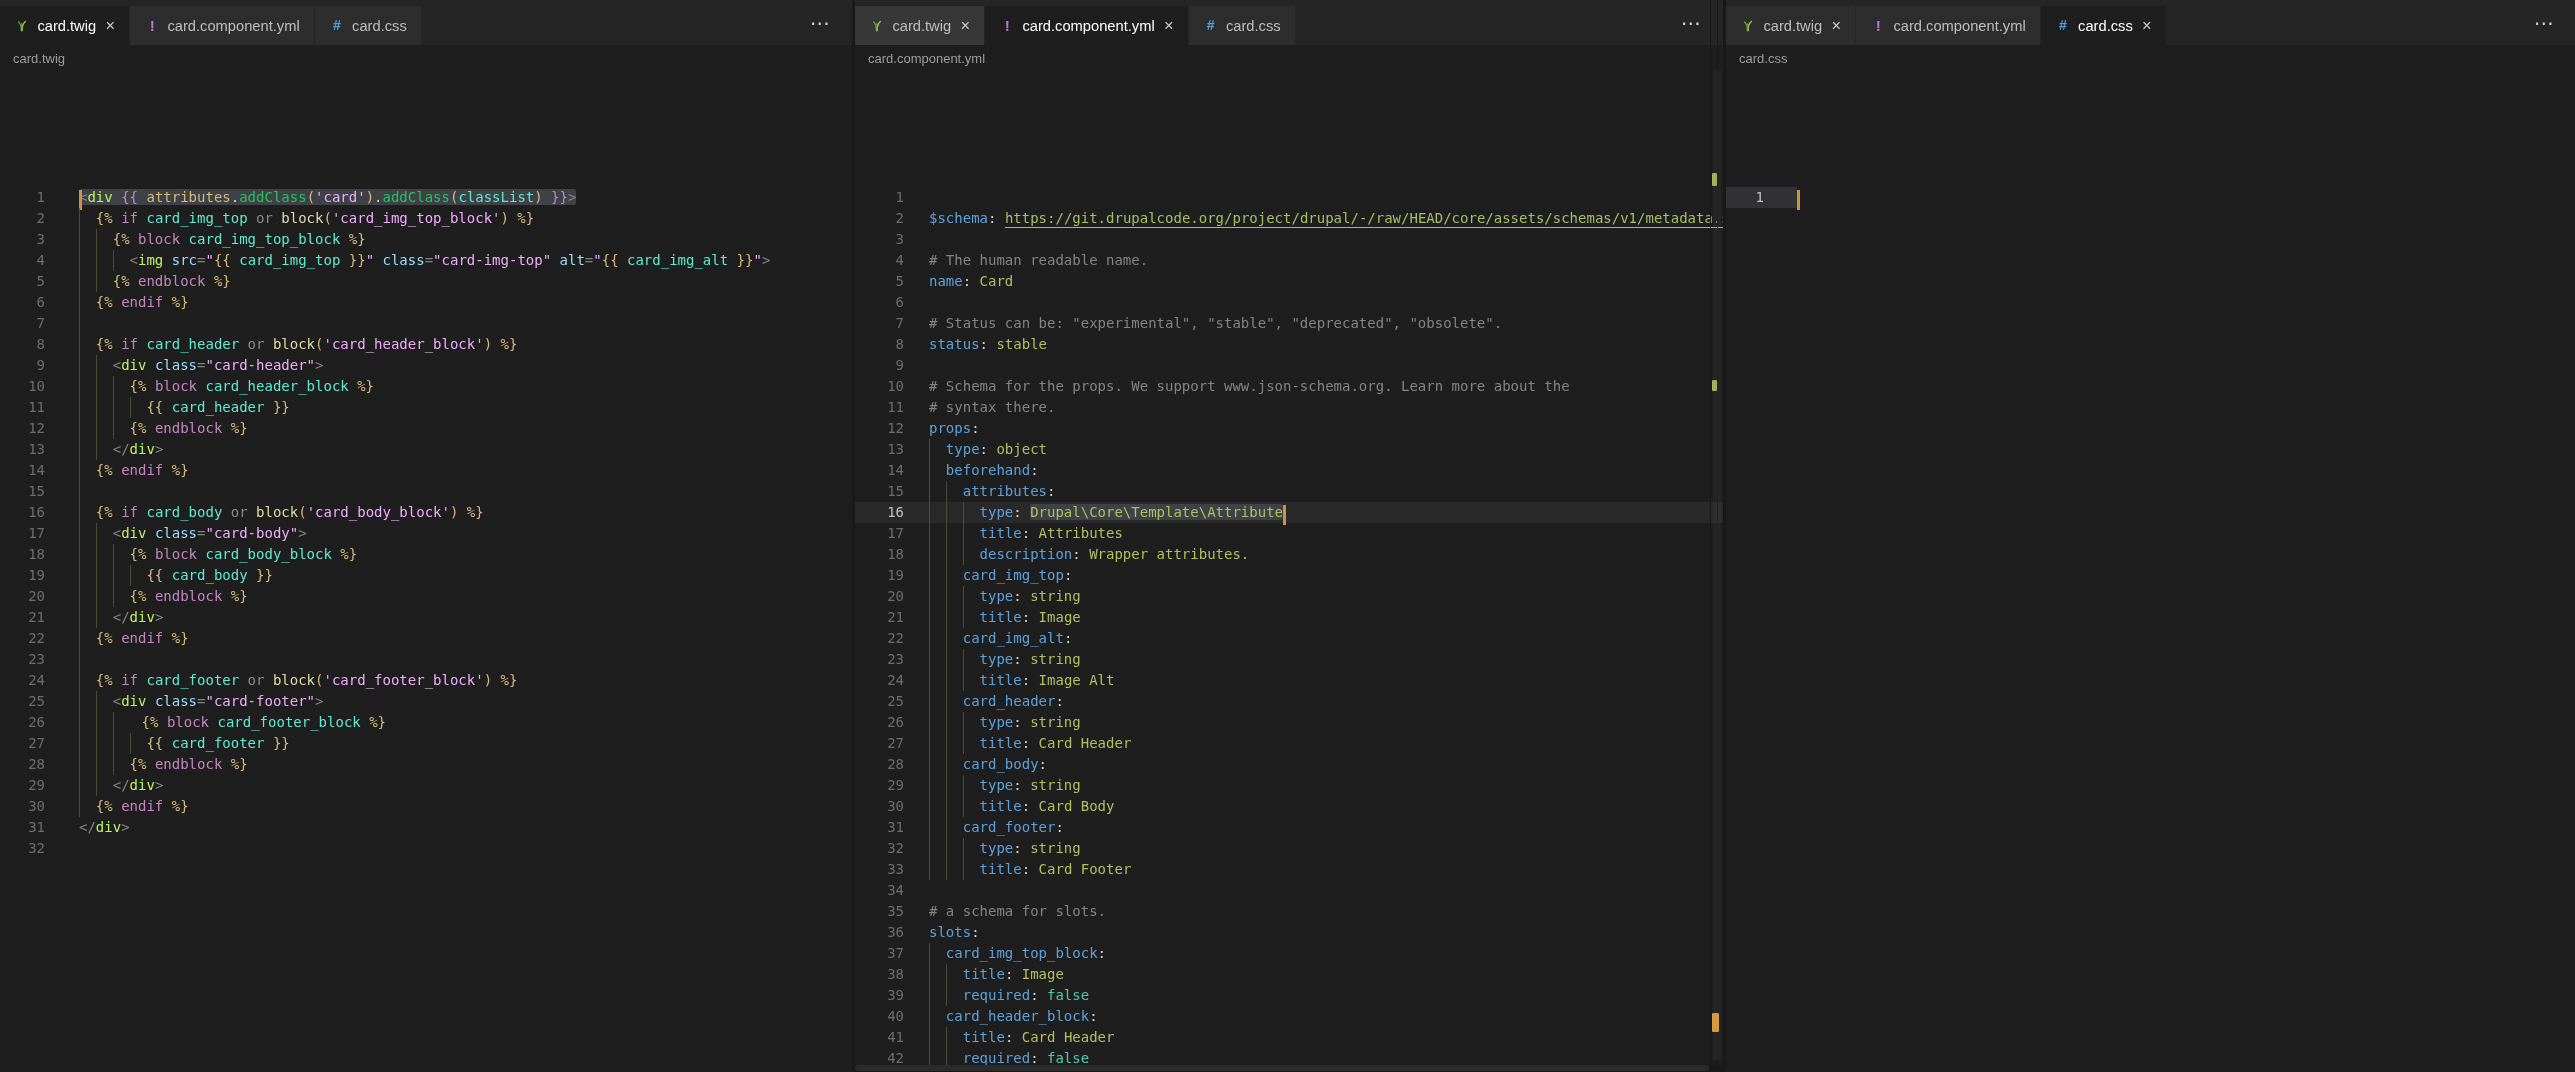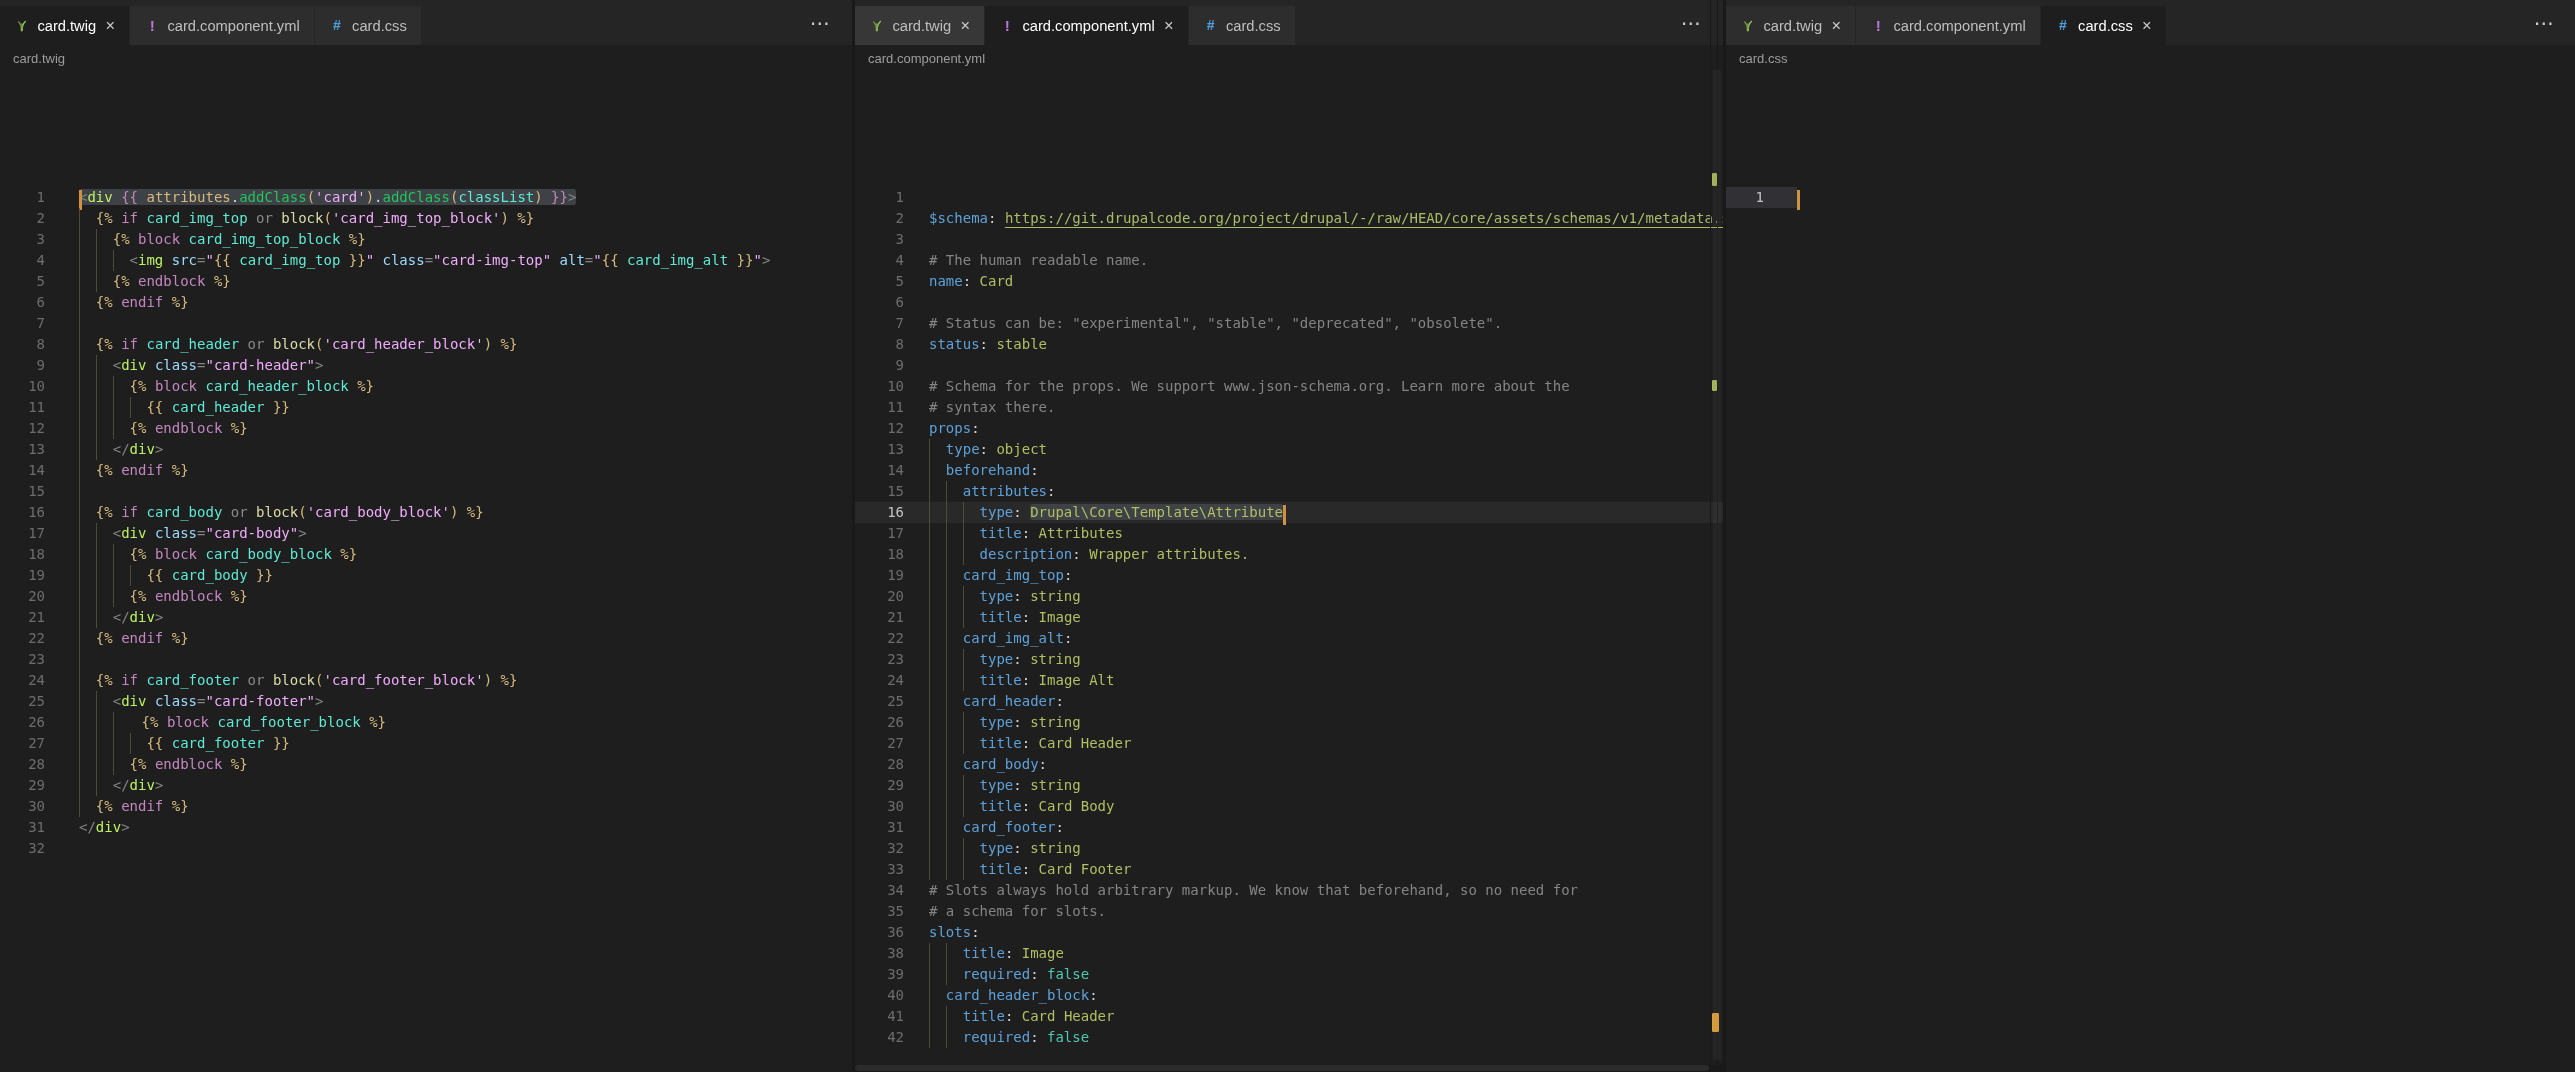--- a/index.html
+++ b/index.html
@@ -501,29 +501,33 @@
         </div>
         <div class="line">
           <span class="g" style="left: 74px;"></span>
           <span class="g" style="left: 91px;"></span>
           <span class="g" style="left: 108px;"></span>
           <span class="ln" style="width: var(--gw);">33</span>
           <span class="codeln" style="left: 74px;"><span class="tk-w">      </span><span class="tk-key">title</span><span class="tk-co">: </span><span class="tk-val">Card Footer</span></span>
         </div>
         <div class="line">
           <span class="ln" style="width: var(--gw);">34</span>
-          <span class="codeln" style="left: 74px;"><span class="tk-c"># Slots always hold arbitrary markup. We know that beforehand, so no need for</span></span>
         </div>
         <div class="line">
           <span class="ln" style="width: var(--gw);">35</span>
           <span class="codeln" style="left: 74px;"><span class="tk-c"># a schema for slots.</span></span>
         </div>
         <div class="line">
           <span class="ln" style="width: var(--gw);">36</span>
           <span class="codeln" style="left: 74px;"><span class="tk-key">slots</span><span class="tk-co">:</span></span>
+        </div>
+        <div class="line">
+          <span class="g" style="left: 74px;"></span>
+          <span class="ln" style="width: var(--gw);">37</span>
+          <span class="codeln" style="left: 74px;"><span class="tk-w">  </span><span class="tk-key">card_img_top_block</span><span class="tk-co">:</span></span>
         </div>
         <div class="line">
           <span class="g" style="left: 74px;"></span>
           <span class="g" style="left: 91px;"></span>
           <span class="ln" style="width: var(--gw);">38</span>
           <span class="codeln" style="left: 74px;"><span class="tk-w">    </span><span class="tk-key">title</span><span class="tk-co">: </span><span class="tk-val">Image</span></span>
         </div>
         <div class="line">
           <span class="g" style="left: 74px;"></span>
           <span class="g" style="left: 91px;"></span>

